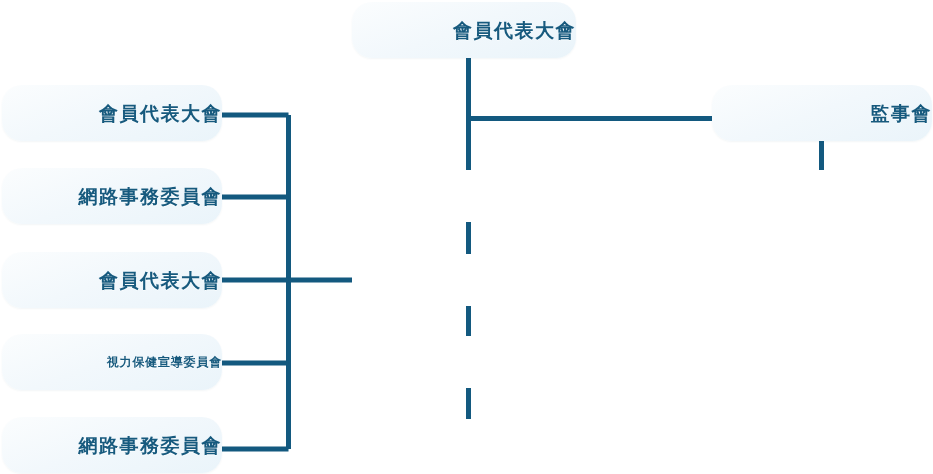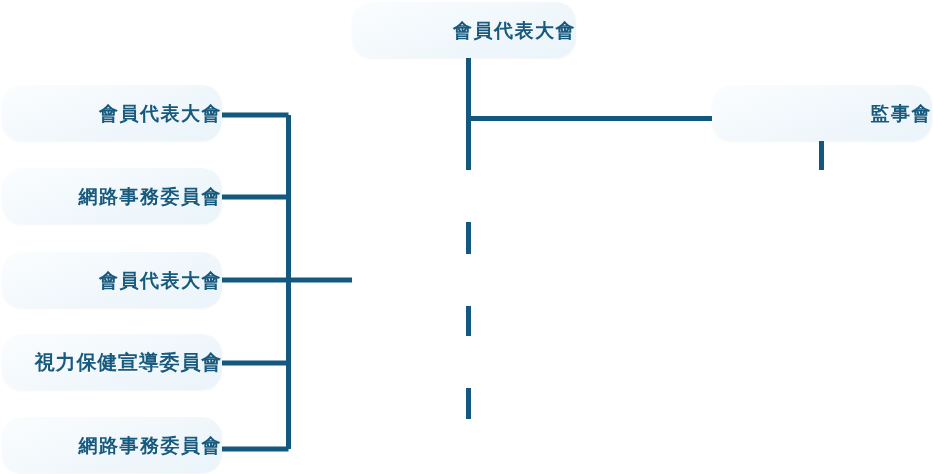--- a/index.html
+++ b/index.html
@@ -103,20 +103,20 @@
 
   <div class="node-box" style="left:2px; top:168px; width:220px; height:56px;">
     <span class="node-label">網路事務委員會</span>
   </div>
 
   <div class="node-box" style="left:2px; top:252px; width:220px; height:56px;">
     <span class="node-label">會員代表大會</span>
   </div>
 
   <div class="node-box" style="left:2px; top:334px; width:220px; height:56px;">
-    <span class="node-label" style="letter-spacing:0.8px; font-size:20px;">視力保健宣導委員會</span>
+    <span class="node-label" style="letter-spacing:0.8px; font-size:12px;">視力保健宣導委員會</span>
   </div>
 
   <div class="node-box" style="left:2px; top:417px; width:220px; height:56px;">
     <span class="node-label">網路事務委員會</span>
   </div>
 
 </div>
 
 </body></html>

